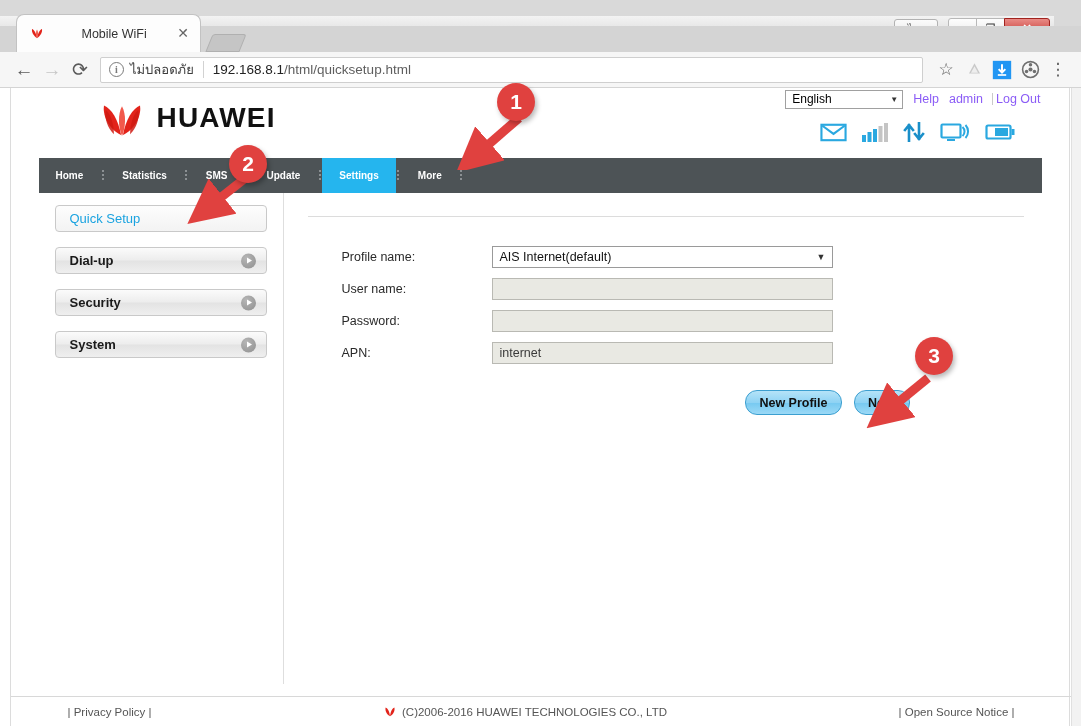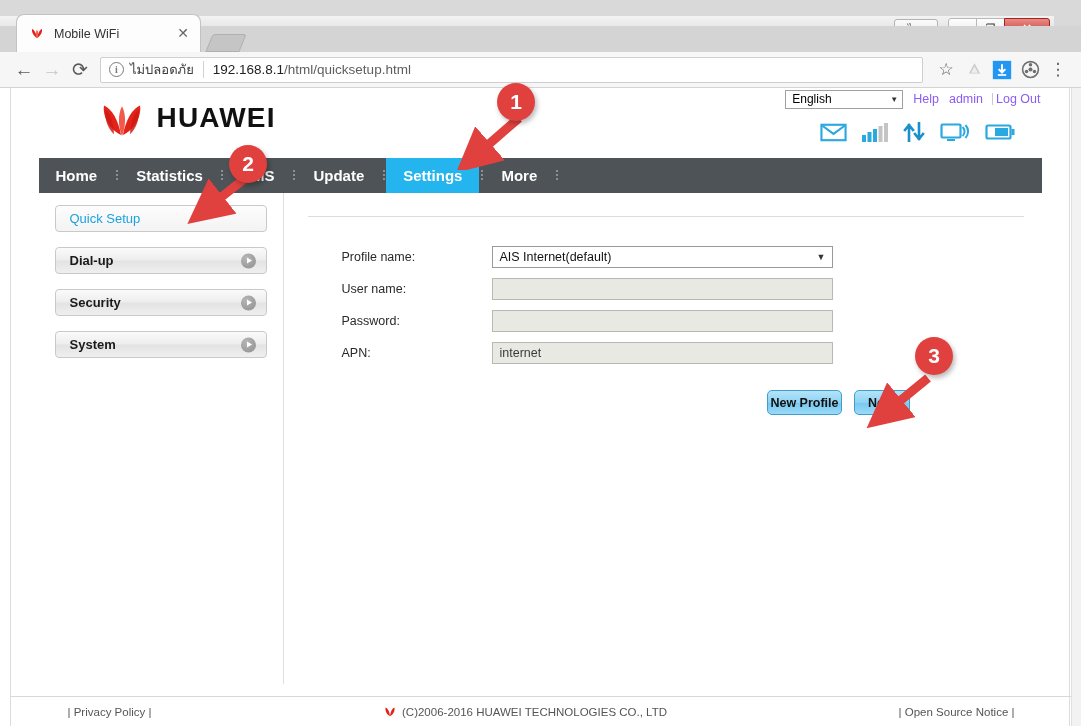--- a/index.html
+++ b/index.html
@@ -62,20 +62,21 @@
   .tab {
     position: absolute; left: 16px; top: -12px;
     width: 185px; height: 38px;
     background: #fdfdfd;
     border: 1px solid #c2c2c2;
     border-bottom: none;
     border-radius: 8px 8px 0 0;
     transform: skewX(0deg);
     display: flex; align-items: center;
     padding: 0 8px 0 12px;
+    text-align: center;
   }
   .tab .favicon { width: 16px; height: 16px; flex: none; margin-right: 9px; }
   .tab .tab-title {
     font-size: 12.5px; color: #333; flex: 1;
     white-space: nowrap; overflow: hidden;
   }
   .tab .tab-close {
     font-size: 14px; color: #666; line-height: 1;
     padding: 0 3px 2px 3px; cursor: pointer;
   }
@@ -199,21 +200,21 @@
   
   .mainnav {
     width: 1003px; margin: 0 auto;
     height: 35px;
     background: #4d5356;
     display: flex; align-items: stretch;
   }
   .nav-item {
     display: flex; align-items: center;
     padding: 0 17px;
-    color: #fff; font-size: 15px; font-weight: bold;
+    color: #fff; font-size: 10px; font-weight: bold;
     white-space: nowrap;
   }
   .nav-item.active { background: #25b5ee; }
   .nav-dot {
     display: flex; align-items: center; justify-content: center;
     width: 5px;
   }
   .nav-dot i {
     display: block; width: 2px; height: 12px;
     background: repeating-linear-gradient(to bottom,#8b9093 0 2px,transparent 2px 4px);
@@ -302,24 +303,24 @@
     display: flex; align-items: center;
     padding: 0 7px;
     font-size: 12.5px; color: #3a3a3a;
   }
   .btn-row {
     display: flex; justify-content: flex-end;
     gap: 12px; margin-top: 26px; padding-right: 132px;
   }
   .btn {
     height: 25px; min-width: 56px;
-    padding: 0 2px;
+    padding: 0 13px;
     background: linear-gradient(to bottom,#b5e3f8 0%,#8fd3f4 50%,#76c9f1 51%,#9bd9f6 100%);
     border: 1px solid #3c9fd0;
-    border-radius: 5px;
+    border-radius: 12px;
     font-size: 12.5px; font-weight: bold; color: #111;
     display: flex; align-items: center; justify-content: center;
     white-space: nowrap;
   }
 
   
   .page-footer {
     position: absolute; bottom: 0; left: 0;
     width: 1060px;
     border-top: 1px solid #d8d8d8;

